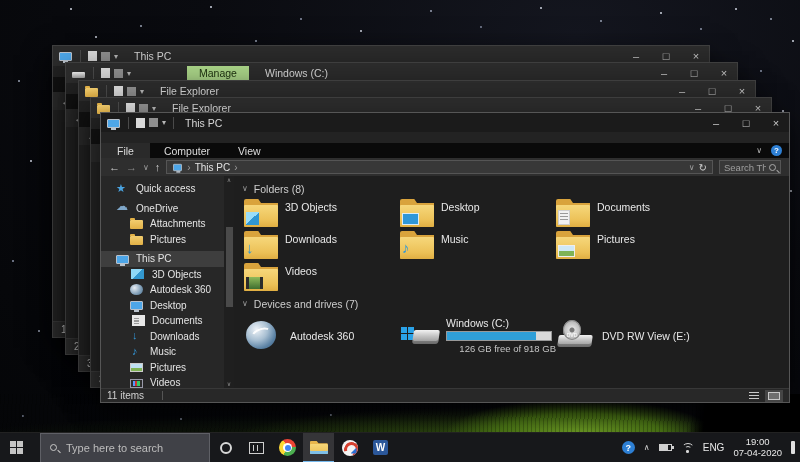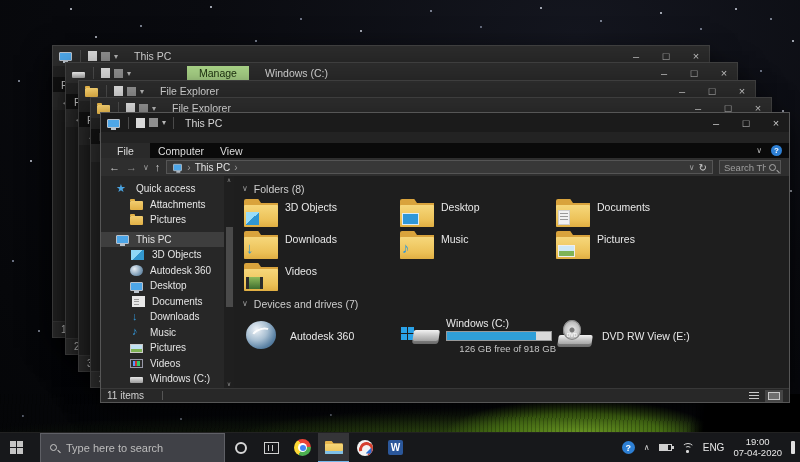--- a/index.html
+++ b/index.html
@@ -27,21 +27,21 @@
     border:1px solid #3f3f3f;box-shadow:0 10px 26px rgba(0,0,0,.6);}
   .tbar{display:flex;align-items:center;gap:4px;padding:0 0 0 6px;background:#2c2c2c;height:20px;flex:0 0 20px;}
   .wtitle{color:#d6d6d6;font-size:10.5px;margin-left:12px;white-space:nowrap;}
   .sp{flex:1;}
   .ctl{width:26px;text-align:center;color:#c9c9c9;font-size:11px;line-height:20px;}
   .sep{width:1px;height:12px;background:#4a4a4a;margin:0 3px;}
   .mini{width:9px;height:10px;display:inline-block;}
   .mA{background:#d9d9d9;} .mB{background:#8f8f8f;height:9px;}
   .chev{color:#b5b5b5;font-size:8px;}
   .mrow{display:flex;align-items:stretch;background:#121212;height:15px;flex:0 0 15px;font-size:10.5px;color:#dcdcdc;margin-top:11px;}
-  .mtab{display:flex;align-items:center;padding:0 8px;}
+  .mtab{display:flex;align-items:center;padding:0 14px;}
   .mtab.filetab{background:#2a2a2a;padding:0 16px;}
   .arow{display:flex;align-items:center;gap:6px;background:#2b2b2b;height:18px;flex:0 0 18px;padding:0 8px;color:#cfcfcf;font-size:11px;}
   .nav{font-size:11px;color:#cfcfcf;} .nav.dim{color:#8a8a8a;} .nav.small{font-size:8px;color:#9f9f9f;}
   .abox{flex:1;height:14px;background:#383838;border:1px solid #555;display:flex;align-items:center;gap:4px;padding:0 5px;font-size:10px;color:#e3e3e3;min-width:0;}
   .bbody{flex:1;background:#232323;}
   .sbar{display:flex;align-items:center;background:#2d2d2d;height:16px;flex:0 0 16px;padding:0 8px;font-size:10px;color:#cfcfcf;border-top:1px solid #383838;}
   .managetab{margin-left:52px;background:#a9d387;color:#203312;padding:1px 12px;font-size:10.5px;}
   
   .bwrap .bwin:nth-child(1){left:52px;top:45px;width:658px;height:293px;}
   .bwrap .bwin:nth-child(2){left:65px;top:62px;width:673px;height:293px;}
@@ -139,21 +139,21 @@
     padding:0 6px;font-size:10px;color:#d0d0d0;}
   .fstatus .div{width:1px;height:9px;background:#555;margin-left:18px;}
   .v-list{width:10px;height:8px;background:repeating-linear-gradient(180deg,#c9c9c9 0 1px,transparent 1px 3px);margin-right:6px;}
   .v-thumbwrap{background:#454545;padding:2px 3px;display:flex;}
   .v-thumb{width:12px;height:8px;border:1px solid #c9c9c9;background:#6f6f6f;}
   
   .taskbar{position:absolute;left:0;right:0;bottom:0;height:30px;background:#17181b;z-index:50;
     display:flex;align-items:center;border-top:1px solid #222;}
   .tb-start{width:40px;height:30px;display:flex;align-items:center;justify-content:center;}
   .winlogo{width:6px;height:6px;background:#c5c5c5;box-shadow:7px 0 #c5c5c5,0 7px #c5c5c5,7px 7px #c5c5c5;margin:-7px 7px 0 -7px;}
-  .tb-search{width:185px;height:30px;background:#404147;border:1px solid #5f6066;display:flex;align-items:center;gap:7px;padding:14px 9px;}
+  .tb-search{width:170px;height:30px;background:#404147;border:1px solid #5f6066;display:flex;align-items:center;gap:7px;padding:14px 9px;}
   .tb-search .ic-mag{border-color:#c9c9c9;}
   .tb-search .ic-mag::after{background:#c9c9c9;}
   .tb-search input{flex:1;min-width:0;background:transparent;border:0;outline:0;color:#c9c9c9;font-size:11px;}
   .tb-search input::placeholder{color:#bdbdbd;}
   .tb-ic{width:31px;height:30px;display:flex;align-items:center;justify-content:center;position:relative;}
   .tb-ic.active{background:rgba(255,255,255,.13);box-shadow:inset 0 -2px 0 #76b9ed;}
   .ic-cortana{width:12px;height:12px;border:2px solid #d7d7d7;border-radius:50%;}
   .ic-taskview{width:15px;height:12px;border:1px solid #cfcfcf;position:relative;}
   .ic-taskview::before{content:"";position:absolute;inset:2px 3px;background:repeating-linear-gradient(90deg,#cfcfcf 0 1.5px,transparent 1.5px 4px);}
   .ic-chrome{width:17px;height:17px;border-radius:50%;position:relative;
@@ -350,20 +350,24 @@
         <input placeholder="Search Thi..." style="">
         <span class="ic-mag"></span>
       </span>
     </div>
     <div class="fbody">
       <div class="sidebar">
         <div class="side-item">
             <span class="s-ic gi-star"></span>
             <span class="s-label">Quick access</span>
           </div>
+          <div class="side-item gap">
+            <span class="s-ic gi-cloud"></span>
+            <span class="s-label">OneDrive</span>
+          </div>
           <div class="side-item indent">
             <span class="s-ic gi-folder"></span>
             <span class="s-label">Attachments</span>
           </div>
           <div class="side-item indent">
             <span class="s-ic gi-folder"></span>
             <span class="s-label">Pictures</span>
           </div>
           <div class="side-item gap selected">
             <span class="s-ic gi-pc"></span>

